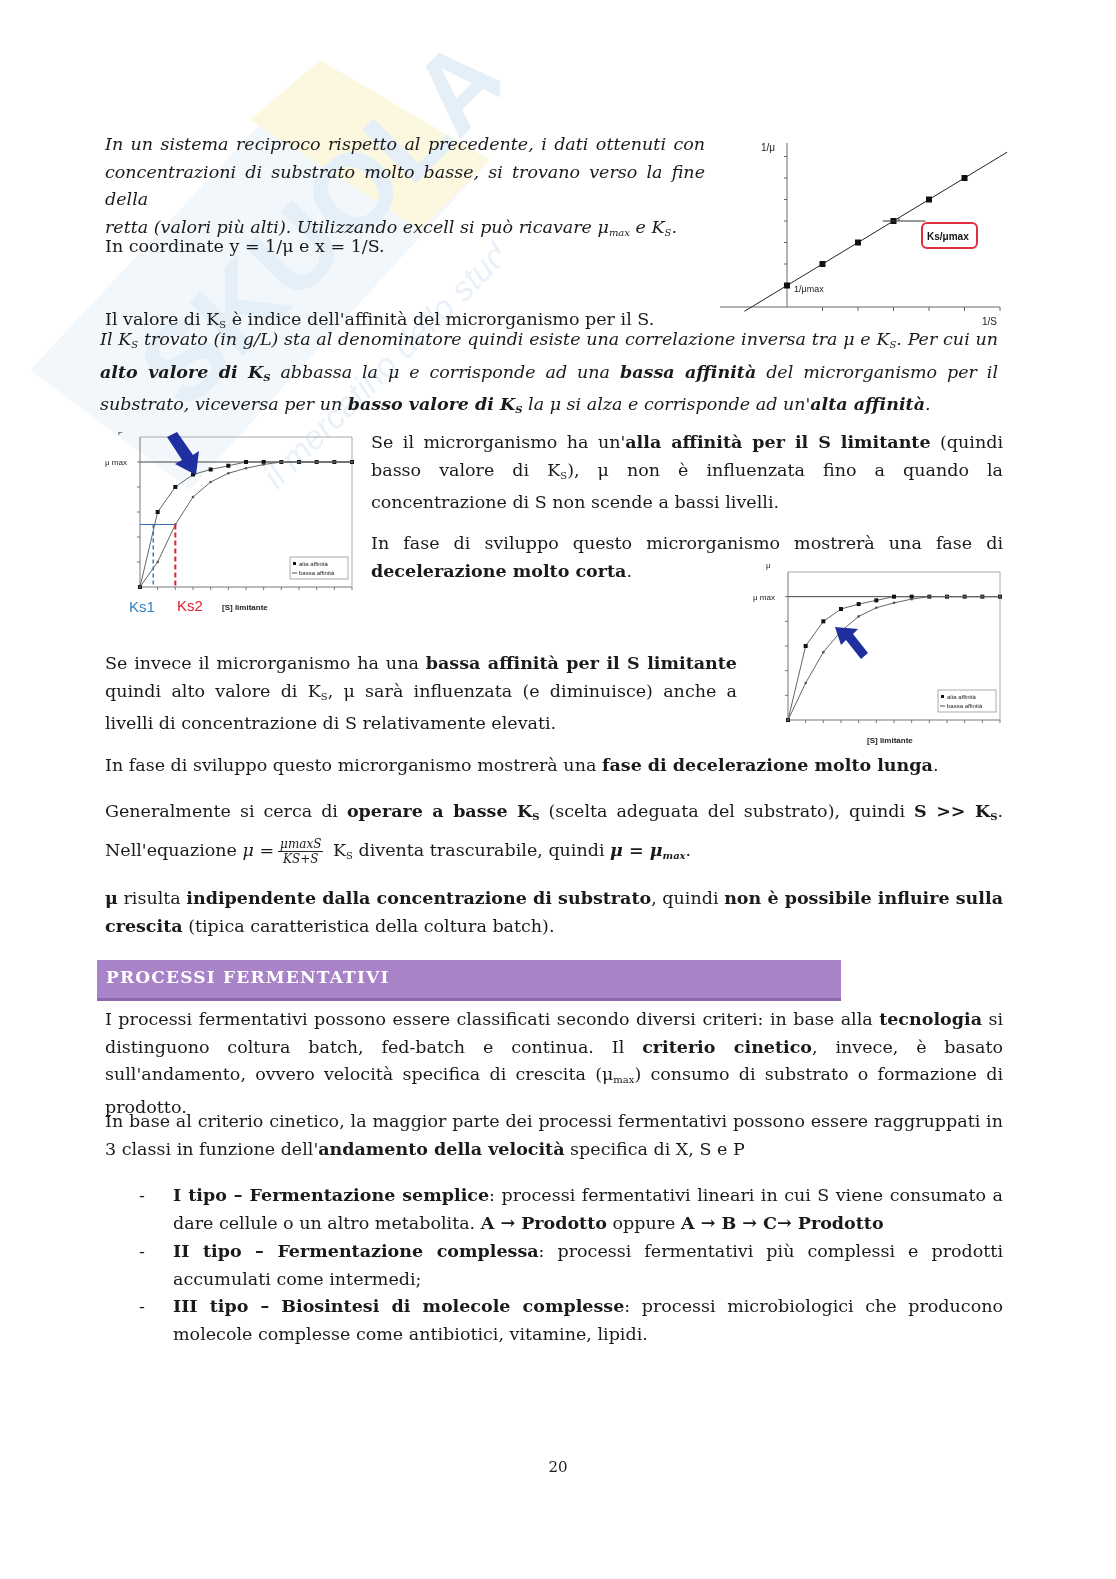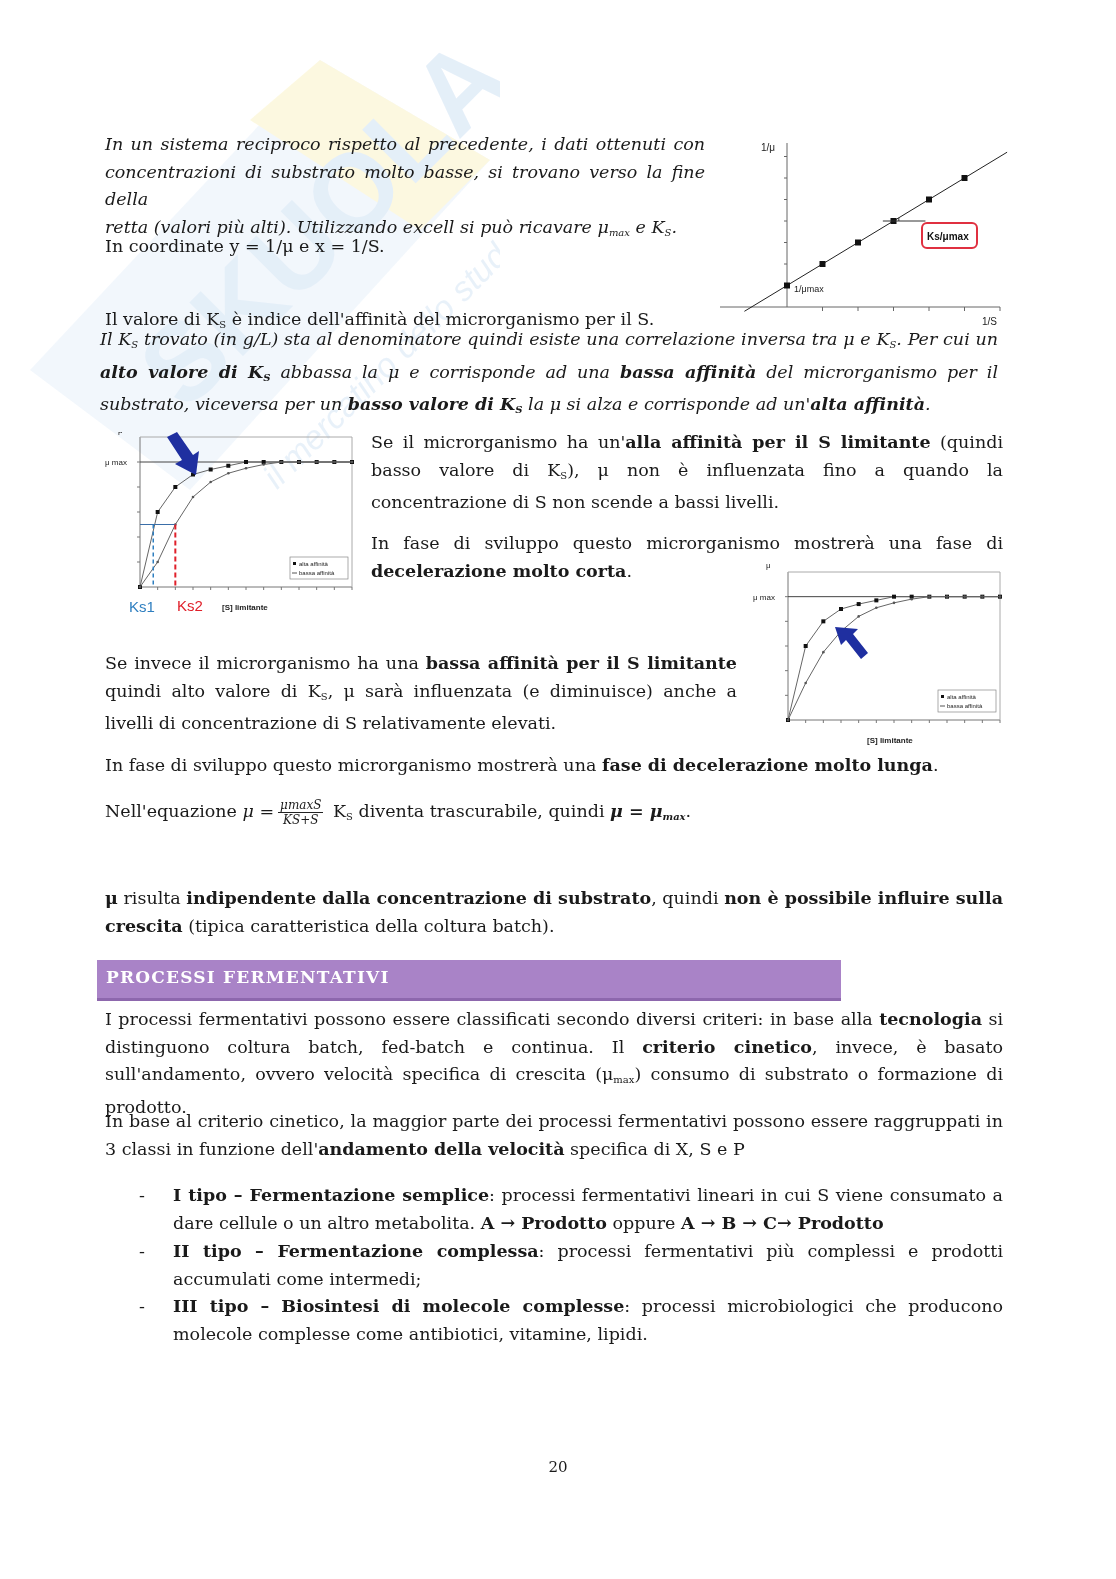--- a/index.html
+++ b/index.html
@@ -8,21 +8,21 @@
   .page { position:absolute; left:0; top:0; width:1116px; height:1579px; }
   .watermark { position:absolute; left:20px; top:40px; width:480px; height:470px; opacity:0.55; pointer-events:none; }
   .p { position:absolute; font-size:17.5px; line-height:27.5px; text-align:justify; }
   .p b { font-weight:bold; }
   .sub { font-size:10px; vertical-align:-3px; }
   .chart { position:absolute; }
   .section-header { position:absolute; left:97px; top:960px; width:744px; height:38px;
        background:#a983c7; border-bottom:3px solid #8d67ad; }
   .section-header span { position:absolute; left:9px; top:7px; color:#ffffff; font-weight:bold;
        letter-spacing:1.2px; font-size:17px; font-family:"DejaVu Serif", serif; }
-  .frac { display:inline-block; vertical-align:middle; text-align:center; font-style:italic; font-size:12px; line-height:14px; margin:0 4px; }
+  .frac { display:inline-block; vertical-align:middle; text-align:center; font-style:italic; font-size:12px; line-height:14px; margin:6px 4px; }
   .frac .num { display:block; border-bottom:1px solid #222; padding:0 2px; }
   .frac .den { display:block; }
   .page-number { position:absolute; left:0; width:1116px; top:1458px; text-align:center; font-size:15px; }
   svg text { font-family:"Liberation Sans", sans-serif; }
 </style>
 </head>
 <body>
 
 <div class="page">
 
@@ -221,20 +221,21 @@
 
   <div class="p" style="left:105px; top:650px; width:632px;">
     <span>Se invece il microrganismo ha una </span><b>bassa affinità per il S limitante</b><span> quindi alto valore di K</span><span class="sub">S</span><span>, μ sarà influenzata (e diminuisce) anche a livelli di concentrazione di S relativamente elevati.</span>
   </div>
 
   <div class="p" style="left:105px; top:752px;">
     <span>In fase di sviluppo questo microrganismo mostrerà una </span><b>fase di decelerazione molto lunga</b><span>.</span>
   </div>
 
   <div class="p" style="left:105px; top:798px; width:898px;">
+    <div style="text-align-last:justify;"><span>Generalmente si cerca di </span><b>operare a basse K</b><b class="sub">S</b><span> (scelta adeguata del substrato), quindi </span><b>S &gt;&gt; K</b><b class="sub">S</b><span>.</span></div>
     <div><span>Nell'equazione </span><i>μ =</i><span class="frac"><span class="num">μmaxS</span><span class="den">KS+S</span></span><span> K</span><span class="sub">S</span><span> diventa trascurabile, quindi </span><b><i>μ = μ</i></b><b><i class="sub">max</i></b><span>.</span></div>
   </div>
 
   <div class="p" style="left:105px; top:885px; width:898px;">
     <b>μ</b><span> risulta </span><b>indipendente dalla concentrazione di substrato</b><span>, quindi </span><b>non è possibile influire sulla crescita</b><span> (tipica caratteristica della coltura batch).</span>
   </div>
 
   <div class="section-header">
     <span>PROCESSI FERMENTATIVI</span>
   </div>

